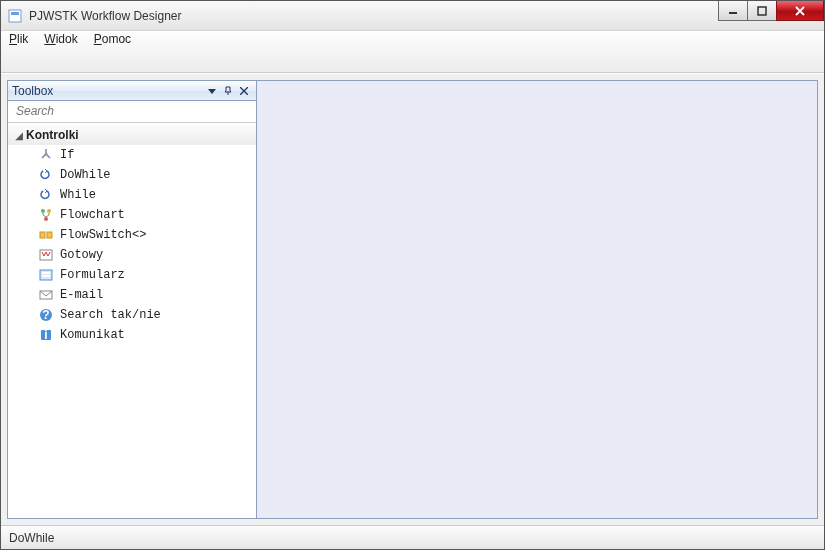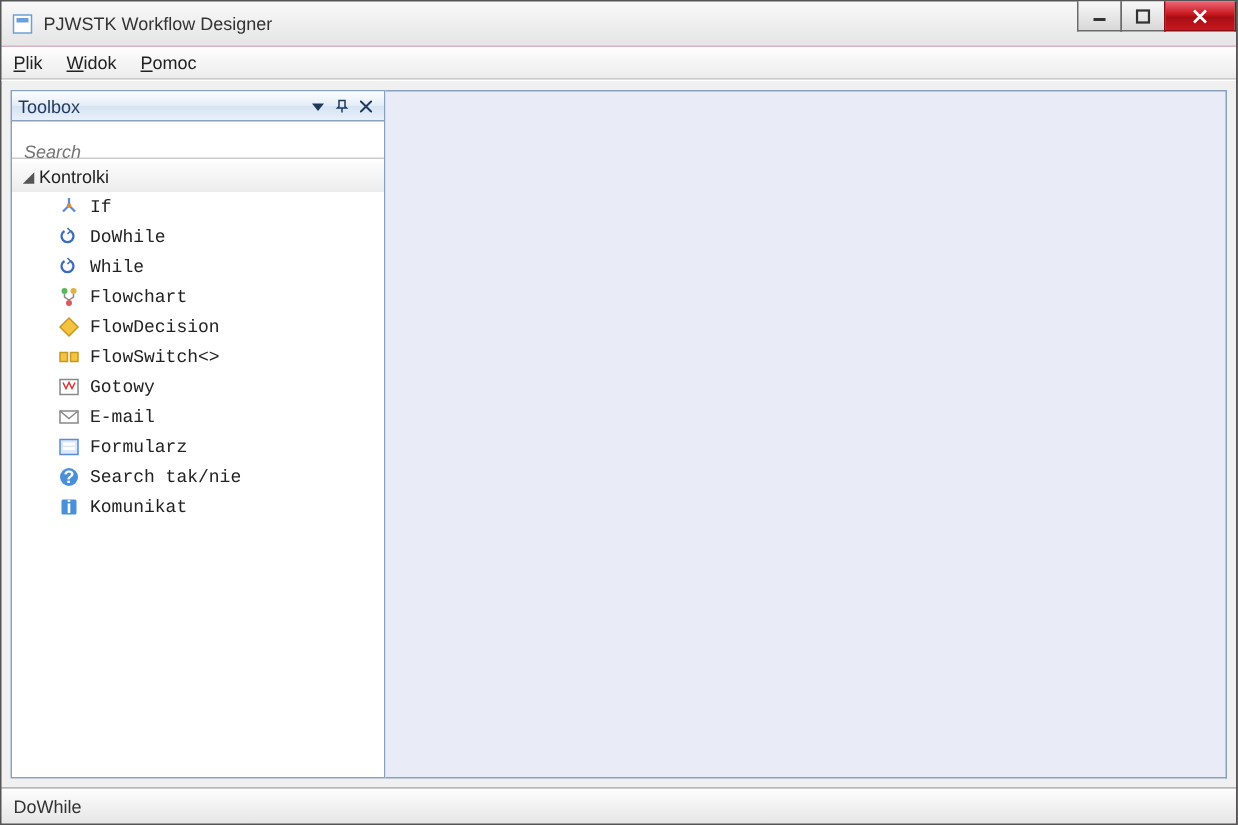--- a/index.html
+++ b/index.html
@@ -1,21 +1,21 @@
 <!DOCTYPE html>
 <html><head>
 <meta charset="utf-8">
 <style>
   * { box-sizing: border-box; font-family: "Segoe UI", Tahoma, sans-serif; font-size: 12px; }
   html,body { margin:0; padding:0; width:825px; height:550px; overflow:hidden; }
   body { background:#000; }
 
   .window {
     width:825px; height:550px; position:relative; border:1px solid #555;
-    background:#be185d; display:flex; flex-direction:column;
+    background:#14b8a6; display:flex; flex-direction:column;
   }
 
   
   .titlebar {
     height:30px; background:linear-gradient(to bottom,#f9f9f9,#e5e5e5);
     border-bottom:1px solid #d4d4d4; display:flex; align-items:center;
     padding-left:6px; position:relative;
   }
   .titlebar .app-icon {
     width:16px; height:16px; margin-right:6px;
@@ -29,23 +29,23 @@
     background:linear-gradient(to bottom,#f8f8f8,#d8d8d8);
   }
   .win-btn.close {
     width:48px; background:linear-gradient(to bottom,#e67,#c8171e 45%,#a60f14 55%,#c8171e);
     border-color:#8b1015;
   }
   .win-btn svg { display:block; }
 
   
   .menubar {
-    height:22px; background:linear-gradient(to bottom,#fdfdfd,#ececec);
+    height:42px; background:linear-gradient(to bottom,#fdfdfd,#ececec);
     border-top:1px solid #fff; border-bottom:1px solid #ccc;
-    display:flex; align-items:center; padding:0 8px; gap:16px;
+    display:flex; align-items:flex-start; padding:0 8px; gap:16px;
   }
   .menubar .menu-item { color:#222; cursor:default; }
   .menubar .accel { text-decoration:underline; }
 
   
   .client {
     flex:1; display:flex; padding:6px; gap:0; background:#f0f0f0;
     border-top:1px solid #fff;
   }
 
@@ -55,34 +55,34 @@
     border:1px solid #8ba0bc; background:#fff;
   }
   .toolbox-header {
     height:20px; background:linear-gradient(to bottom,#fdfefe,#e3ecf7 50%,#d6e3f3 51%,#e8f0fa);
     border-bottom:1px solid #8ba0bc; display:flex; align-items:center;
     padding:0 4px; color:#1e395b;
   }
   .toolbox-header .title { flex:1; }
   .toolbox-header .hdr-btn { width:16px; height:16px; display:flex; align-items:center; justify-content:center; cursor:default; }
   .toolbox-search {
-    height:22px; border-bottom:1px solid #ccc; padding:12px 6px;
+    height:22px; border-bottom:1px solid #ccc; padding:2px 6px;
   }
   .toolbox-search input {
     width:100%; border:none; outline:none; font-style:italic; color:#888; background:transparent;
   }
   .toolbox-body { flex:1; overflow:auto; padding:2px 0; }
 
   .category {
     display:flex; align-items:center; height:20px; padding:0 4px;
     background:linear-gradient(to bottom,#fcfcfc,#ececec);
     cursor:default;
   }
   .category .arrow { width:14px; text-align:center; color:#555; font-size:10px; }
-  .category .cat-label { font-weight:normal; color:#222; }
+  .category .cat-label { font-weight:bold; color:#222; }
 
   .tool-item {
     display:flex; align-items:center; height:20px; padding:0 4px 0 30px;
     gap:6px; cursor:default;
   }
   .tool-item .tool-icon { width:16px; height:16px; display:flex; align-items:center; justify-content:center; flex:0 0 16px; }
   .tool-item .tool-label { color:#222;font-family:Liberation Mono, monospace; }
 
   
   .design-surface {
@@ -200,65 +200,57 @@
                   <circle cx="10" cy="3" r="2" fill="#e0b040"></circle>
                   <circle cx="7" cy="11" r="2" fill="#d85a5a"></circle>
                   <path d="M4 5v2l3 2M10 5v2l-3 2" stroke="#888" fill="none"></path>
                 </svg>
               </span>
               <span class="tool-label">Flowchart</span>
             </div>
             <div class="tool-item">
               <span class="tool-icon">
                 <svg width="14" height="14">
-                  <path d="M7 1l6 6-6 6-6-6z" fill="#f5c242" stroke="#c59820"></path>
-                </svg>
-              </span>
-              <span class="tool-label">FlowDecision</span>
-            </div>
-            <div class="tool-item">
-              <span class="tool-icon">
-                <svg width="14" height="14">
                   <rect x="1" y="4" width="5" height="6" fill="#f5c242" stroke="#c59820"></rect>
                   <rect x="8" y="4" width="5" height="6" fill="#f5c242" stroke="#c59820"></rect>
                 </svg>
               </span>
               <span class="tool-label">FlowSwitch&lt;&gt;</span>
             </div>
             <div class="tool-item">
               <span class="tool-icon">
                 <svg width="14" height="14">
                   <rect x="1" y="2" width="12" height="10" fill="#fff" stroke="#888"></rect>
                   <path d="M3 4l2 4 2-4 2 4 2-4" stroke="#d33" fill="none"></path>
                 </svg>
               </span>
               <span class="tool-label">Gotowy</span>
-            </div>
-            <div class="tool-item">
-              <span class="tool-icon">
-                <svg width="14" height="14">
-                  <rect x="1" y="3" width="12" height="8" fill="#fff" stroke="#888"></rect>
-                  <path d="M1 3l6 5 6-5" stroke="#888" fill="none"></path>
-                </svg>
-              </span>
-              <span class="tool-label">E-mail</span>
             </div>
             <div class="tool-item">
               <span class="tool-icon">
                 <svg width="14" height="14">
                   <rect x="1" y="2" width="12" height="10" fill="#dce8f7" stroke="#5a8bd8"></rect>
                   <rect x="3" y="4" width="8" height="2" fill="#fff"></rect>
                   <rect x="3" y="7" width="8" height="2" fill="#fff"></rect>
                 </svg>
               </span>
               <span class="tool-label">Formularz</span>
             </div>
             <div class="tool-item">
               <span class="tool-icon">
                 <svg width="14" height="14">
+                  <rect x="1" y="3" width="12" height="8" fill="#fff" stroke="#888"></rect>
+                  <path d="M1 3l6 5 6-5" stroke="#888" fill="none"></path>
+                </svg>
+              </span>
+              <span class="tool-label">E-mail</span>
+            </div>
+            <div class="tool-item">
+              <span class="tool-icon">
+                <svg width="14" height="14">
                   <circle cx="7" cy="7" r="6" fill="#4a90d9"></circle>
                   <text x="7" y="11" text-anchor="middle" font-size="10" fill="#fff" font-weight="bold">?</text>
                 </svg>
               </span>
               <span class="tool-label">Search tak/nie</span>
             </div>
             <div class="tool-item">
               <span class="tool-icon">
                 <svg width="14" height="14">
                   <rect x="2" y="2" width="10" height="10" rx="1" fill="#4a90d9"></rect>

